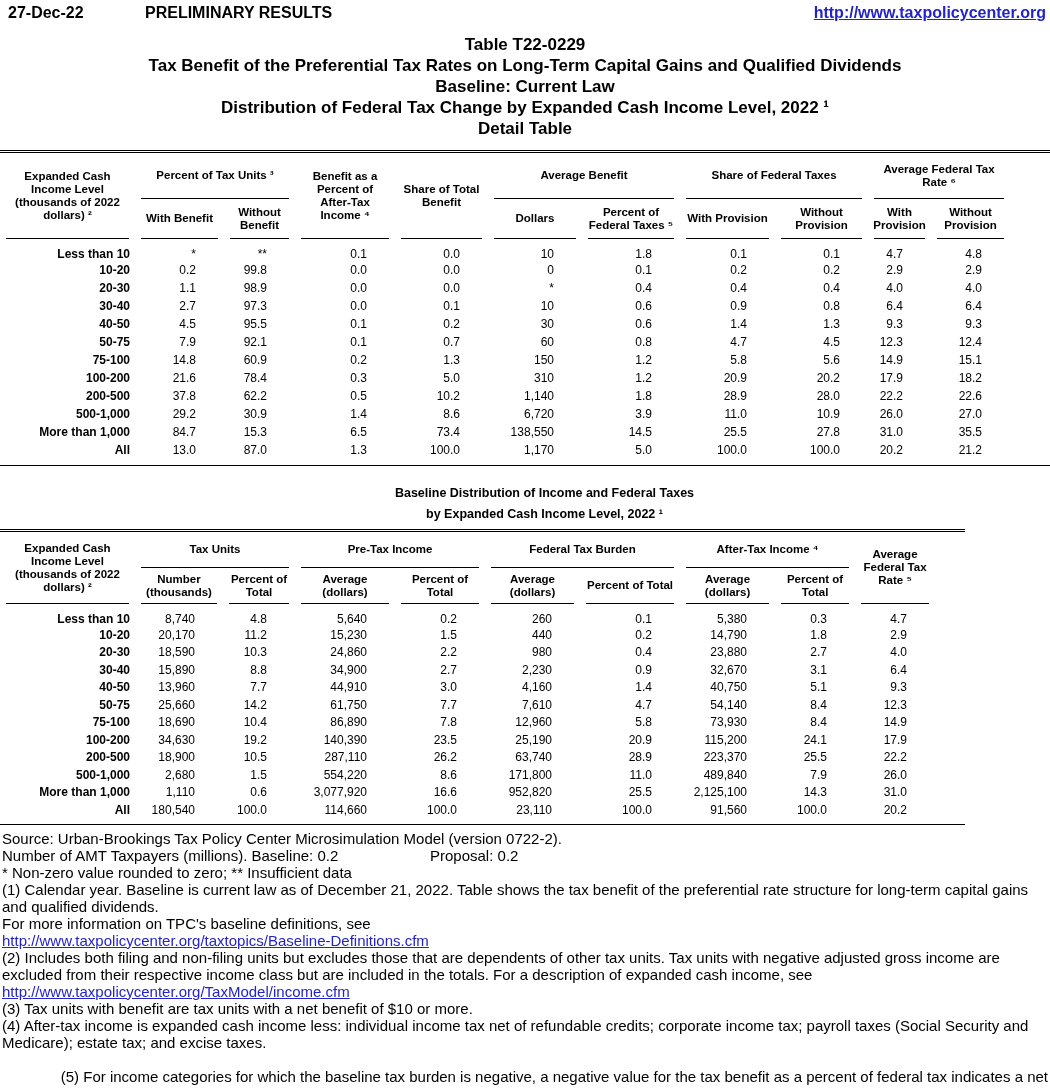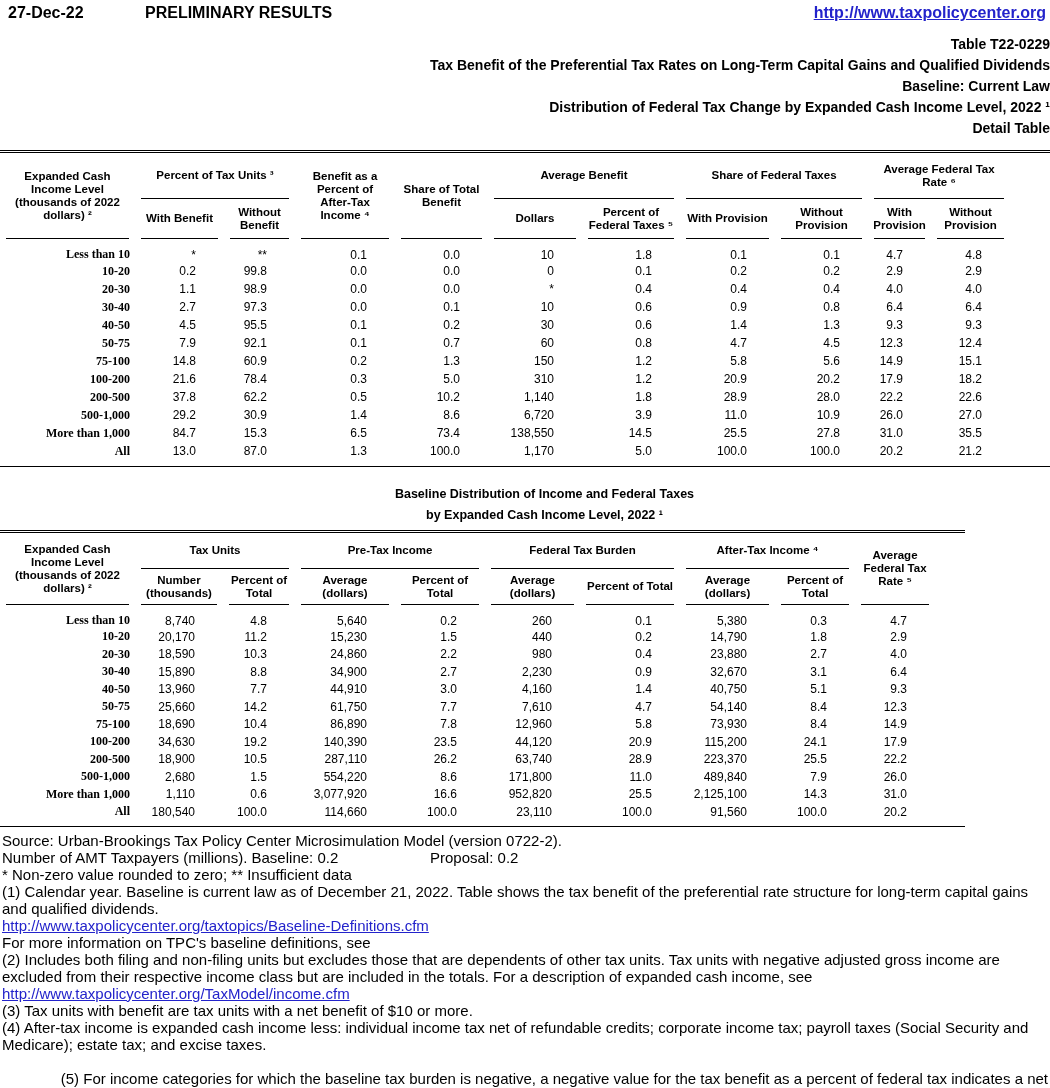--- a/index.html
+++ b/index.html
@@ -12,41 +12,41 @@
   }
   a { color:#2323cb; text-decoration:underline; }
 
   
   .topbar { position:relative; height:20px; font-weight:bold; font-size:16px; }
   .tb-date { position:absolute; left:8px; top:4px; }
   .tb-status { position:absolute; left:145px; top:4px; }
   .tb-link { position:absolute; right:4px; top:4px; font-weight:bold; }
 
   
-  .titles { text-align:right; font-weight:bold; font-size:14px; line-height:21px; margin-top:14px; }
+  .titles { text-align:center; font-weight:bold; font-size:17px; line-height:21px; margin-top:14px; }
 
   
   .rule-double { border-top:3px double #000; height:0; }
   .rule-single { border-top:1.2px solid #000; height:0; }
   .w-full { width:1050px; }
   .w-t2 { width:965px; }
 
   
   table { border-collapse:collapse; table-layout:fixed; }
   #t1 { width:1010px; }
   #t2 { width:935px; }
   th, td { padding:0; }
   thead th { font-weight:bold; font-size:11.5px; line-height:13px; vertical-align:middle; }
   .hd { display:flex; align-items:center; justify-content:center; text-align:center;
         border-bottom:1.2px solid #000; margin:0 6px; }
   .h1 { height:46px; } .h2 { height:40px; } .hb { height:86px; }
   .h1b { height:36px; } .h2b { height:36px; } .hbb { height:72px; }
   td { text-align:right; padding-right:28px; height:18px; font-size:12px; white-space:nowrap; }
   #t2 td { height:17.5px; }
-  td.rowlabel { font-weight:bold; padding-right:5px;font-family:Liberation Serif, serif; }
+  td.rowlabel { font-weight:bold; padding-right:5px; }
   tbody tr:first-child td { padding-top:8px; }
 
   .t2title { text-align:center; font-weight:bold; font-size:12.5px; line-height:21px; margin:17px 0 4px 0;padding-left:39px; }
 
   
   .foot { font-size:15px; line-height:17px; padding:5px 2px 0 2px; }
   .foot div { margin:0; }
   .amt-base { display:inline-block; min-width:428px; }
   .fn-gap { margin-top:17px !important;text-align:right; }
 </style>
@@ -448,21 +448,21 @@
           <td>73,930</td>
           <td>8.4</td>
           <td>14.9</td>
         </tr>
         <tr>
           <td class="rowlabel">100-200</td>
           <td>34,630</td>
           <td>19.2</td>
           <td>140,390</td>
           <td>23.5</td>
-          <td>44,120</td>
+          <td>25,190</td>
           <td>20.9</td>
           <td>115,200</td>
           <td>24.1</td>
           <td>17.9</td>
         </tr>
         <tr>
           <td class="rowlabel">200-500</td>
           <td>18,900</td>
           <td>10.5</td>
           <td>287,110</td>
@@ -514,20 +514,20 @@
   <div class="rule-single w-t2" style="margin-top:5px;"></div>
 </div>
 
 <div class="foot">
   <div>Source: Urban-Brookings Tax Policy Center Microsimulation Model (version 0722-2).</div>
   <div>
     <span class="amt-base">Number of AMT Taxpayers (millions).  Baseline: 0.2</span><span>Proposal: 0.2</span>
   </div>
   <div>* Non-zero value rounded to zero; ** Insufficient data</div>
   <div>(1) Calendar year. Baseline is current law as of December 21, 2022. Table shows the tax benefit of the preferential rate structure for long-term capital gains and qualified dividends.</div>
+  <div>For more information on TPC's baseline definitions, see</div>
   <div><a href="#">http://www.taxpolicycenter.org/taxtopics/Baseline-Definitions.cfm</a></div>
-  <div>For more information on TPC's baseline definitions, see</div>
   <div>(2) Includes both filing and non-filing units but excludes those that are dependents of other tax units. Tax units with negative adjusted gross income are excluded from their respective income class but are included in the totals. For a description of expanded cash income, see</div>
   <div><a href="#">http://www.taxpolicycenter.org/TaxModel/income.cfm</a></div>
   <div>(3) Tax units with benefit are tax units with a net benefit of $10 or more.</div>
   <div>(4) After-tax income is expanded cash income less: individual income tax net of refundable credits; corporate income tax; payroll taxes (Social Security and Medicare); estate tax; and excise taxes.</div>
   <div class="fn-gap">(5) For income categories for which the baseline tax burden is negative, a negative value for the tax benefit as a percent of federal tax indicates a net increase in federal subsidies, and a</div>
 </div>
 
 </body></html>

